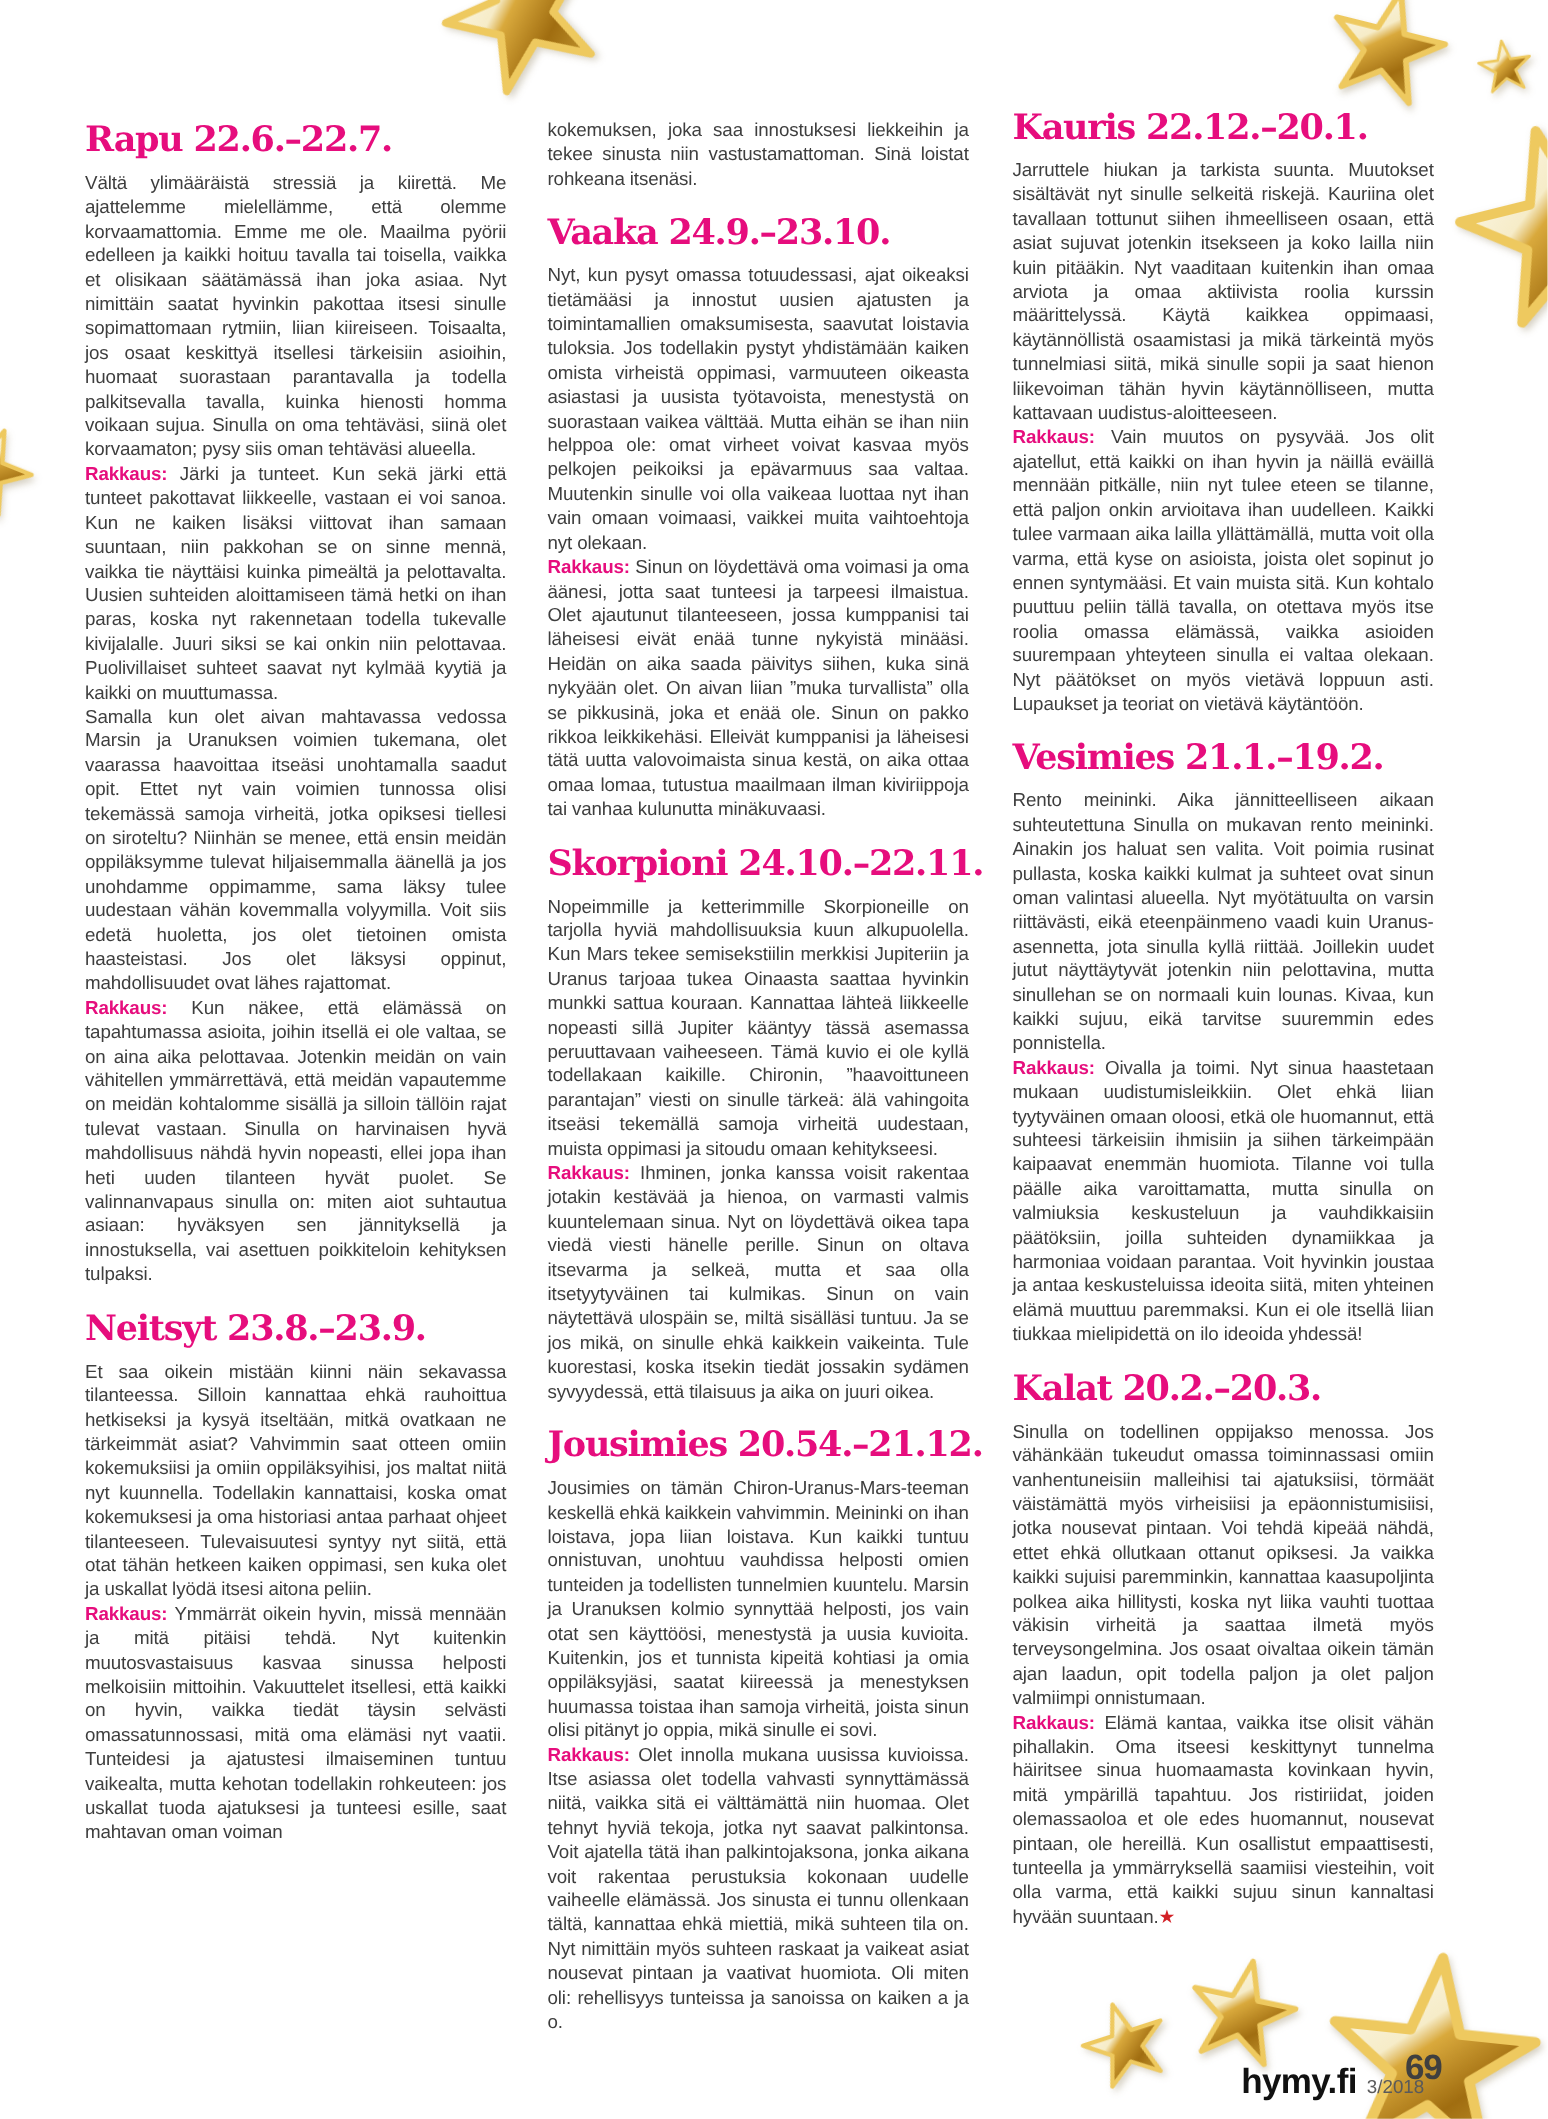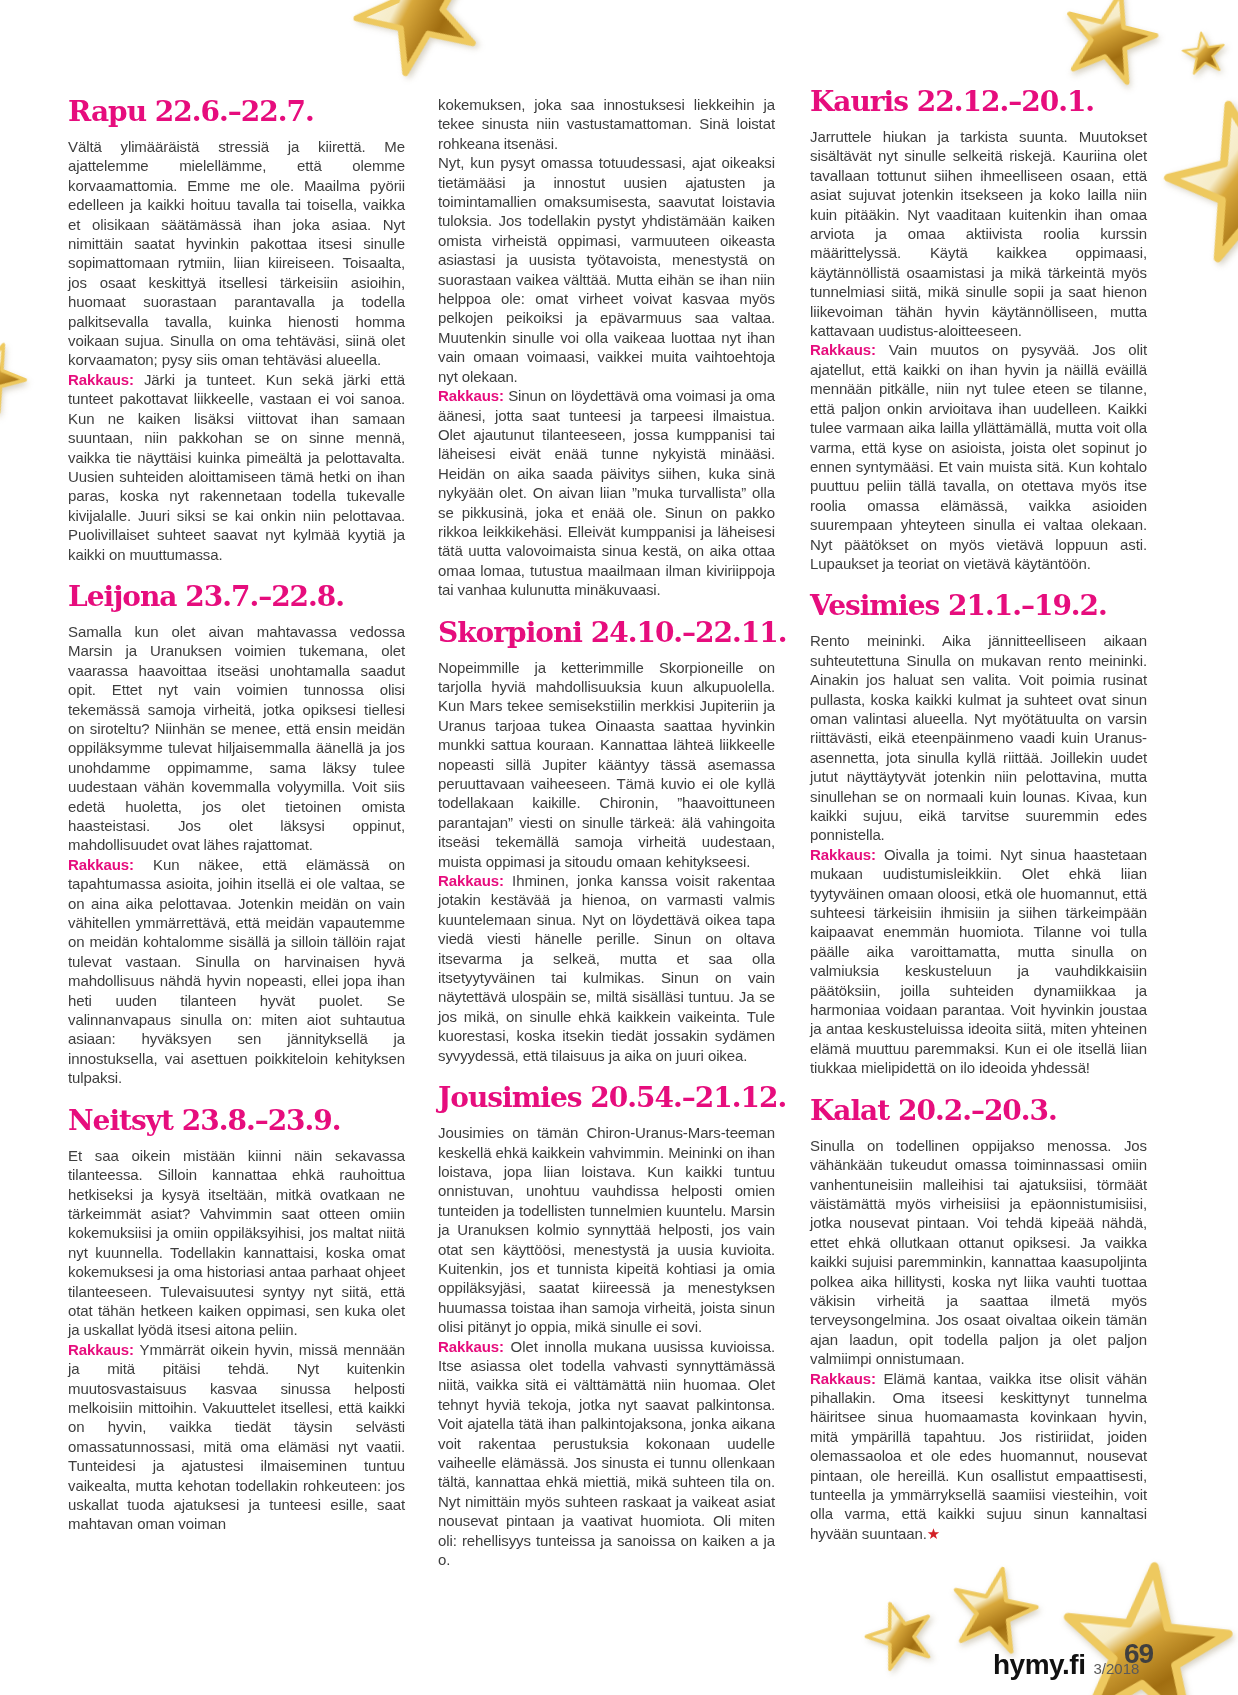--- a/index.html
+++ b/index.html
@@ -113,30 +113,30 @@
       <polygon points="50,0 61.8,35.3 98,35.3 68.6,57.2 79.9,92 50,70.5 20.1,92 31.4,57.2 2,35.3 38.2,35.3" fill="url(#gg)" stroke="#eec95f" stroke-width="5" stroke-linejoin="round"></polygon>
     </svg>
   <svg class="star" style="left:1052px;top:1556px;width:188px;transform:rotate(6deg)" viewBox="-6 -6 112 108">
       <polygon points="50,0 61.8,35.3 98,35.3 68.6,57.2 79.9,92 50,70.5 20.1,92 31.4,57.2 2,35.3 38.2,35.3" fill="url(#gg)" stroke="#eec95f" stroke-width="5" stroke-linejoin="round"></polygon>
     </svg>
 
   <div class="col" id="col1">
     <div class="sign-heading">Rapu 22.6.–22.7.</div>
     <p class="body-par">Vältä ylimääräistä stressiä ja kiirettä. Me ajattelemme mielellämme, että olemme korvaamattomia. Emme me ole. Maailma pyörii edelleen ja kaikki hoituu tavalla tai toisella, vaikka et olisikaan säätämässä ihan joka asiaa. Nyt nimittäin saatat hyvinkin pakottaa itsesi sinulle sopimattomaan rytmiin, liian kiireiseen. Toisaalta, jos osaat keskittyä itsellesi tärkeisiin asioihin, huomaat suorastaan parantavalla ja todella palkitsevalla tavalla, kuinka hienosti homma voikaan sujua. Sinulla on oma tehtäväsi, siinä olet korvaamaton; pysy siis oman tehtäväsi alueella.</p>
     <p class="body-par"><span class="love-label">Rakkaus: </span><span>Järki ja tunteet. Kun sekä järki että tunteet pakottavat liikkeelle, vastaan ei voi sanoa. Kun ne kaiken lisäksi viittovat ihan samaan suuntaan, niin pakkohan se on sinne mennä, vaikka tie näyttäisi kuinka pimeältä ja pelottavalta. Uusien suhteiden aloittamiseen tämä hetki on ihan paras, koska nyt rakennetaan todella tukevalle kivijalalle. Juuri siksi se kai onkin niin pelottavaa. Puolivillaiset suhteet saavat nyt kylmää kyytiä ja kaikki on muuttumassa.</span></p>
-    <div class="sign-heading">Leijona 23.7.–22.8.</div>
     <p class="body-par">Samalla kun olet aivan mahtavassa vedossa Marsin ja Uranuksen voimien tukemana, olet vaarassa haavoittaa itseäsi unohtamalla saadut opit. Ettet nyt vain voimien tunnossa olisi tekemässä samoja virheitä, jotka opiksesi tiellesi on siroteltu? Niinhän se menee, että ensin meidän oppiläksymme tulevat hiljaisemmalla äänellä ja jos unohdamme oppimamme, sama läksy tulee uudestaan vähän kovemmalla volyymilla. Voit siis edetä huoletta, jos olet tietoinen omista haasteistasi. Jos olet läksysi oppinut, mahdollisuudet ovat lähes rajattomat.</p>
     <p class="body-par"><span class="love-label">Rakkaus: </span><span>Kun näkee, että elämässä on tapahtumassa asioita, joihin itsellä ei ole valtaa, se on aina aika pelottavaa. Jotenkin meidän on vain vähitellen ymmärrettävä, että meidän vapautemme on meidän kohtalomme sisällä ja silloin tällöin rajat tulevat vastaan. Sinulla on harvinaisen hyvä mahdollisuus nähdä hyvin nopeasti, ellei jopa ihan heti uuden tilanteen hyvät puolet. Se valinnanvapaus sinulla on: miten aiot suhtautua asiaan: hyväksyen sen jännityksellä ja innostuksella, vai asettuen poikkiteloin kehityksen tulpaksi.</span></p>
     <div class="sign-heading">Neitsyt 23.8.–23.9.</div>
     <p class="body-par">Et saa oikein mistään kiinni näin sekavassa tilanteessa. Silloin kannattaa ehkä rauhoittua hetkiseksi ja kysyä itseltään, mitkä ovatkaan ne tärkeimmät asiat? Vahvimmin saat otteen omiin kokemuksiisi ja omiin oppiläksyihisi, jos maltat niitä nyt kuunnella. Todellakin kannattaisi, koska omat kokemuksesi ja oma historiasi antaa parhaat ohjeet tilanteeseen. Tulevaisuutesi syntyy nyt siitä, että otat tähän hetkeen kaiken oppimasi, sen kuka olet ja uskallat lyödä itsesi aitona peliin.</p>
     <p class="body-par"><span class="love-label">Rakkaus: </span><span>Ymmärrät oikein hyvin, missä mennään ja mitä pitäisi tehdä. Nyt kuitenkin muutosvastaisuus kasvaa sinussa helposti melkoisiin mittoihin. Vakuuttelet itsellesi, että kaikki on hyvin, vaikka tiedät täysin selvästi omassatunnossasi, mitä oma elämäsi nyt vaatii. Tunteidesi ja ajatustesi ilmaiseminen tuntuu vaikealta, mutta kehotan todellakin rohkeuteen: jos uskallat tuoda ajatuksesi ja tunteesi esille, saat mahtavan oman voiman</span></p>
   </div>
 
   <div class="col" id="col2">
     <p class="body-par">kokemuksen, joka saa innostuksesi liekkeihin ja tekee sinusta niin vastustamattoman. Sinä loistat rohkeana itsenäsi.</p>
+    <div class="sign-heading">Vaaka 24.9.–23.10.</div>
     <p class="body-par">Nyt, kun pysyt omassa totuudessasi, ajat oikeaksi tietämääsi ja innostut uusien ajatusten ja toimintamallien omaksumisesta, saavutat loistavia tuloksia. Jos todellakin pystyt yhdistämään kaiken omista virheistä oppimasi, varmuuteen oikeasta asiastasi ja uusista työtavoista, menestystä on suorastaan vaikea välttää. Mutta eihän se ihan niin helppoa ole: omat virheet voivat kasvaa myös pelkojen peikoiksi ja epävarmuus saa valtaa. Muutenkin sinulle voi olla vaikeaa luottaa nyt ihan vain omaan voimaasi, vaikkei muita vaihtoehtoja nyt olekaan.</p>
     <p class="body-par"><span class="love-label">Rakkaus: </span><span>Sinun on löydettävä oma voimasi ja oma äänesi, jotta saat tunteesi ja tarpeesi ilmaistua. Olet ajautunut tilanteeseen, jossa kumppanisi tai läheisesi eivät enää tunne nykyistä minääsi. Heidän on aika saada päivitys siihen, kuka sinä nykyään olet. On aivan liian ”muka turvallista” olla se pikkusinä, joka et enää ole. Sinun on pakko rikkoa leikkikehäsi. Elleivät kumppanisi ja läheisesi tätä uutta valovoimaista sinua kestä, on aika ottaa omaa lomaa, tutustua maailmaan ilman kiviriippoja tai vanhaa kulunutta minäkuvaasi.</span></p>
     <div class="sign-heading">Skorpioni 24.10.–22.11.</div>
     <p class="body-par">Nopeimmille ja ketterimmille Skorpioneille on tarjolla hyviä mahdollisuuksia kuun alkupuolella. Kun Mars tekee semisekstiilin merkkisi Jupiteriin ja Uranus tarjoaa tukea Oinaasta saattaa hyvinkin munkki sattua kouraan. Kannattaa lähteä liikkeelle nopeasti sillä Jupiter kääntyy tässä asemassa peruuttavaan vaiheeseen. Tämä kuvio ei ole kyllä todellakaan kaikille. Chironin, ”haavoittuneen parantajan” viesti on sinulle tärkeä: älä vahingoita itseäsi tekemällä samoja virheitä uudestaan, muista oppimasi ja sitoudu omaan kehitykseesi.</p>
     <p class="body-par"><span class="love-label">Rakkaus: </span><span>Ihminen, jonka kanssa voisit rakentaa jotakin kestävää ja hienoa, on varmasti valmis kuuntelemaan sinua. Nyt on löydettävä oikea tapa viedä viesti hänelle perille. Sinun on oltava itsevarma ja selkeä, mutta et saa olla itsetyytyväinen tai kulmikas. Sinun on vain näytettävä ulospäin se, miltä sisälläsi tuntuu. Ja se jos mikä, on sinulle ehkä kaikkein vaikeinta. Tule kuorestasi, koska itsekin tiedät jossakin sydämen syvyydessä, että tilaisuus ja aika on juuri oikea.</span></p>
     <div class="sign-heading">Jousimies 20.54.–21.12.</div>
     <p class="body-par">Jousimies on tämän Chiron-Uranus-Mars-teeman keskellä ehkä kaikkein vahvimmin. Meininki on ihan loistava, jopa liian loistava. Kun kaikki tuntuu onnistuvan, unohtuu vauhdissa helposti omien tunteiden ja todellisten tunnelmien kuuntelu. Marsin ja Uranuksen kolmio synnyttää helposti, jos vain otat sen käyttöösi, menestystä ja uusia kuvioita. Kuitenkin, jos et tunnista kipeitä kohtiasi ja omia oppiläksyjäsi, saatat kiireessä ja menestyksen huumassa toistaa ihan samoja virheitä, joista sinun olisi pitänyt jo oppia, mikä sinulle ei sovi.</p>
     <p class="body-par"><span class="love-label">Rakkaus: </span><span>Olet innolla mukana uusissa kuvioissa. Itse asiassa olet todella vahvasti synnyttämässä niitä, vaikka sitä ei välttämättä niin huomaa. Olet tehnyt hyviä tekoja, jotka nyt saavat palkintonsa. Voit ajatella tätä ihan palkintojaksona, jonka aikana voit rakentaa perustuksia kokonaan uudelle vaiheelle elämässä. Jos sinusta ei tunnu ollenkaan tältä, kannattaa ehkä miettiä, mikä suhteen tila on. Nyt nimittäin myös suhteen raskaat ja vaikeat asiat nousevat pintaan ja vaativat huomiota. Oli miten oli: rehellisyys tunteissa ja sanoissa on kaiken a ja o.</span></p>
   </div>
 

